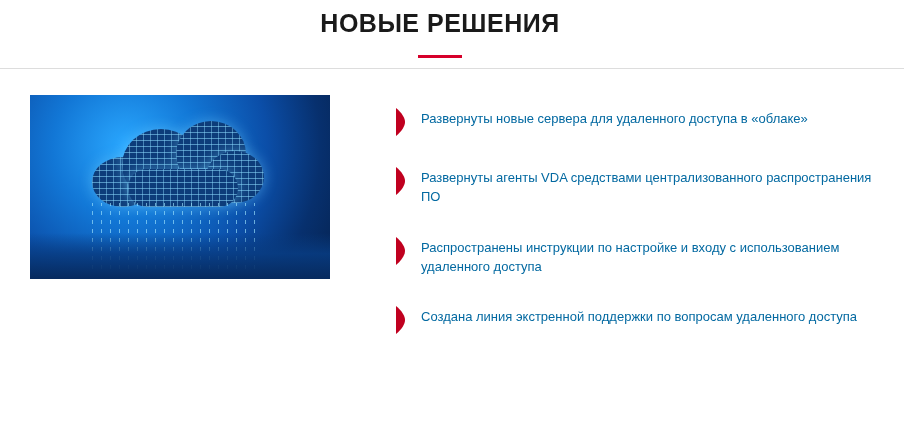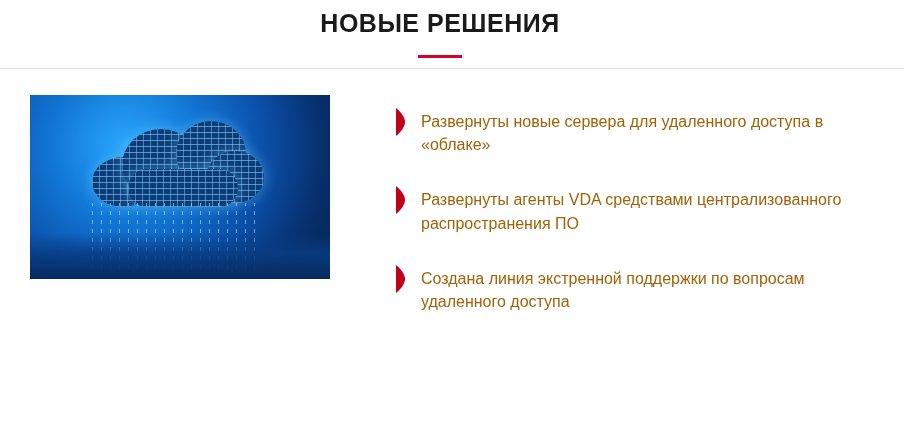--- a/index.html
+++ b/index.html
@@ -134,23 +134,23 @@
   .bullet-marker {
     flex: 0 0 auto;
     width: 12px;
     height: 30px;
     margin-right: 14px;
     margin-top: -3px;
   }
   .bullet-marker svg { display: block; }
 
   .bullet-text {
-    font-size: 16px;
+    font-size: 13px;
     line-height: 1.45;
-    color: #a16207;
+    color: #0369a1;
     max-width: 470px;
   }
 </style>
 </head>
 <body>
 
 <div class="slide">
 
   <div class="title-block">
     <h1 class="slide-title">НОВЫЕ РЕШЕНИЯ</h1>
@@ -185,20 +185,28 @@
 
     <div class="bullet-item">
       <span class="bullet-marker">
         <svg width="12" height="30" viewBox="0 0 12 30" xmlns="http://www.w3.org/2000/svg">
           <path d="M1 1 C7 6, 10 11, 10 15 C10 19, 7 24, 1 29 Z" fill="#c0001f"></path>
         </svg>
       </span>
       <span class="bullet-text">Развернуты агенты VDA средствами централизованного распространения ПО</span>
     </div>
 
+    <div class="bullet-item">
+      <span class="bullet-marker">
+        <svg width="12" height="30" viewBox="0 0 12 30" xmlns="http://www.w3.org/2000/svg">
+          <path d="M1 1 C7 6, 10 11, 10 15 C10 19, 7 24, 1 29 Z" fill="#c0001f"></path>
+        </svg>
+      </span>
+      <span class="bullet-text">Распространены инструкции по настройке и входу с использованием удаленного доступа</span>
+    </div>
 
     <div class="bullet-item">
       <span class="bullet-marker">
         <svg width="12" height="30" viewBox="0 0 12 30" xmlns="http://www.w3.org/2000/svg">
           <path d="M1 1 C7 6, 10 11, 10 15 C10 19, 7 24, 1 29 Z" fill="#c0001f"></path>
         </svg>
       </span>
       <span class="bullet-text">Создана линия экстренной поддержки по вопросам удаленного доступа</span>
     </div>
 

